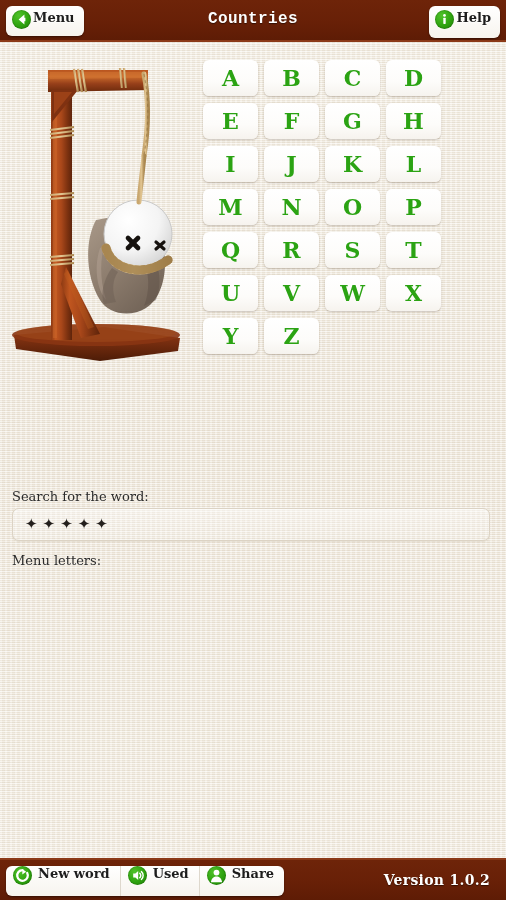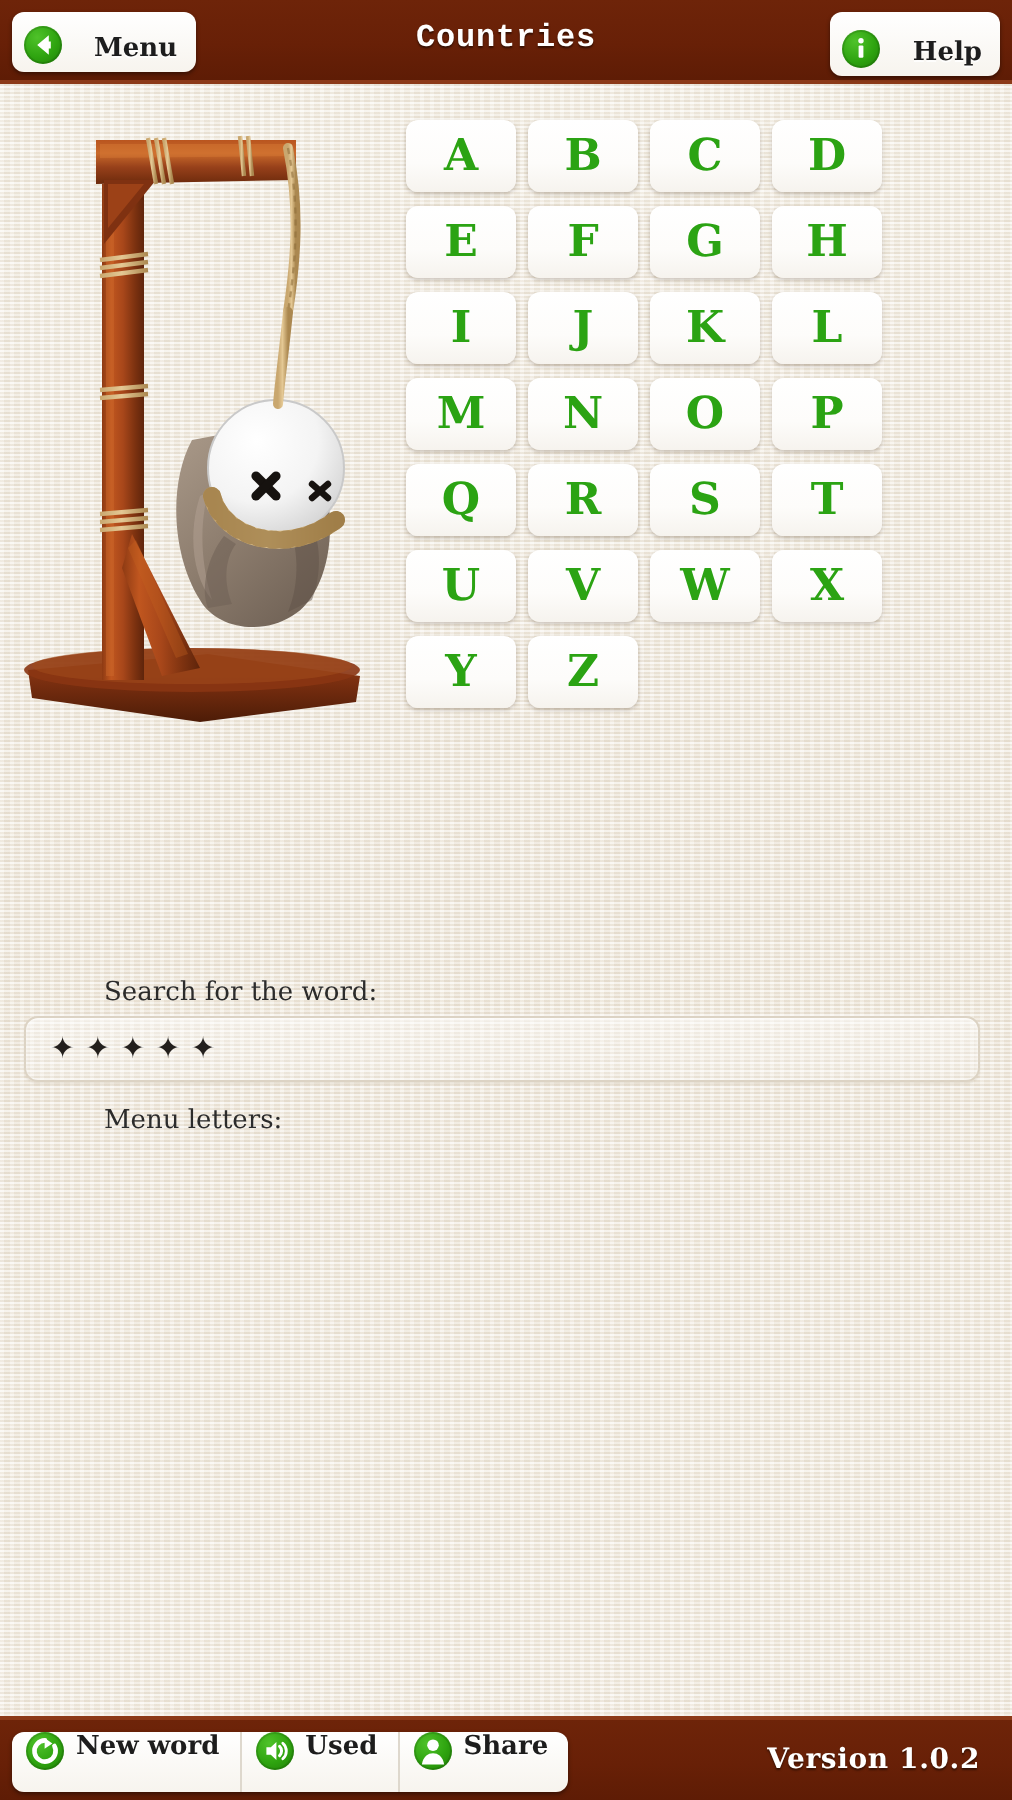--- a/index.html
+++ b/index.html
@@ -57,22 +57,22 @@
     font-size: 16px;
     font-weight: bold;
     font-family: Liberation Mono, monospace;
     letter-spacing: 0.4px;
     text-shadow: 0 1px 1px rgba(0,0,0,0.5);
   }
 
   .bar-btn {
     position: absolute;
     display: flex;
-    align-items: flex-end;
-    gap: 16px;
+    align-items: flex-start;
+    gap: 2px;
     background: linear-gradient(180deg, #ffffff 0%, #f7f4ee 100%);
     border-radius: 6px;
     padding: 4px 9px 4px 6px;
     box-shadow: 0 1px 2px rgba(0,0,0,0.45);
     box-sizing: border-box;
     cursor: pointer;
     user-select: none;
   }
   .bar-btn .lbl {
     font-size: 13px;
@@ -131,21 +131,20 @@
     user-select: none;
   }
 
   
   .field-label {
     position: absolute;
     left: 12px;
     font-size: 13px;
     color: #2b2b2b;
     font-family: "DejaVu Serif", "Liberation Serif", serif;
-    margin-left: 40px;
   }
   #label-search { top: 489px; }
   #label-used   { top: 553px; }
 
   .field-box {
     position: absolute;
     left: 12px;
     width: 478px;
     box-sizing: border-box;
     border: 1px solid #dcd3c4;

